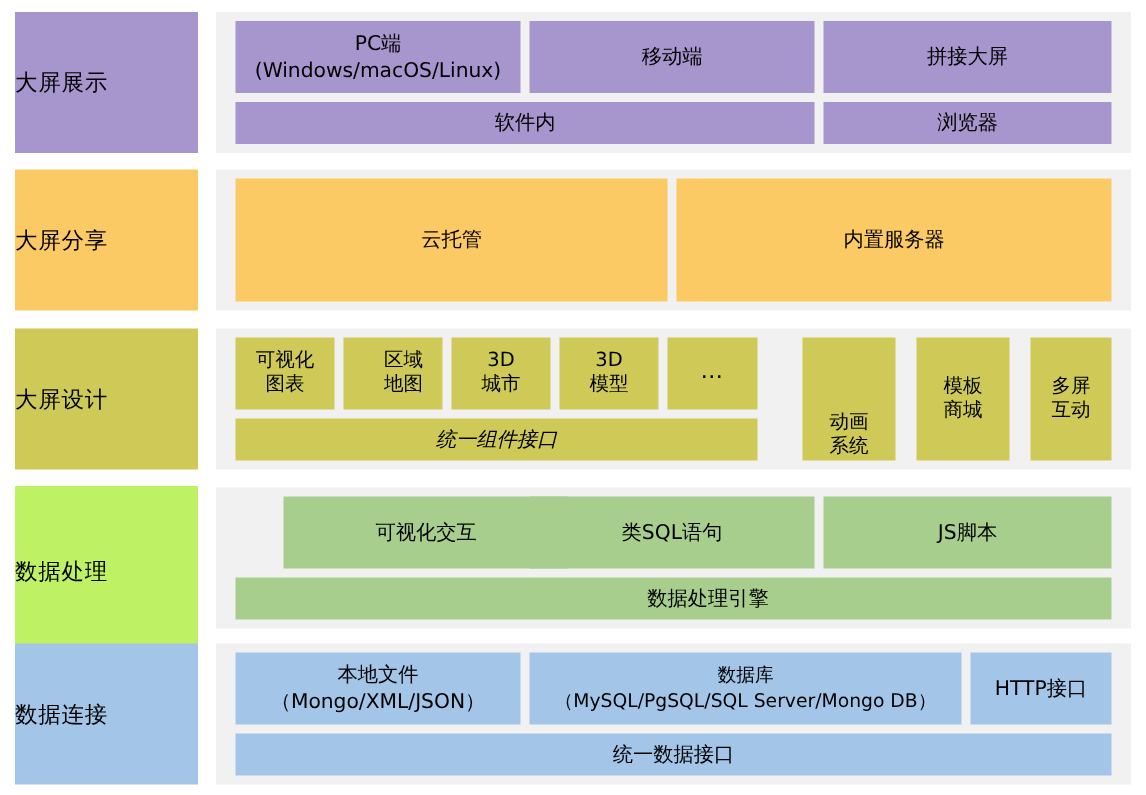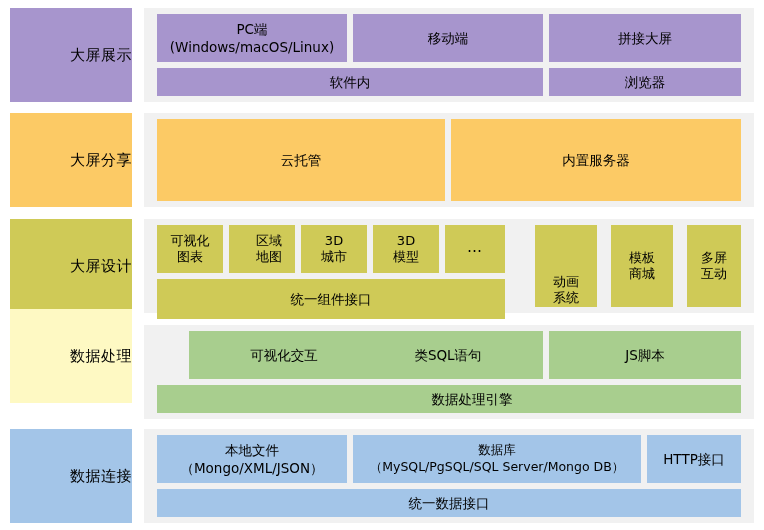--- a/index.html
+++ b/index.html
@@ -17,21 +17,21 @@
     position: relative;
     width: 764px;
     height: 530px;
     background: #ffffff;
   }
   .layer-label {
     position: absolute;
     left: 10px;
     display: flex;
     align-items: center;
-    justify-content: flex-end;
+    justify-content: flex-start;
     font-size: 15px;
     color: #000000;
     letter-spacing: 0.5px;
     box-sizing: border-box;
   }
   .layer-panel {
     position: absolute;
     left: 144px;
     width: 610px;
     background: #f1f1f1;
@@ -117,38 +117,38 @@
       <span class="line">3D</span>
       <span class="line">城市</span>
     </div>
     <div class="cell tight" style="left:229px; top:6px; width:66px; height:48px; background:#cfca57;">
       <span class="line">3D</span>
       <span class="line">模型</span>
     </div>
     <div class="cell dots" style="left:301px; top:6px; width:60px; height:48px; background:#cfca57;">
       <span class="line">…</span>
     </div>
-    <div class="cell" style="left:13px; top:60px; width:348px; height:40px; background:#cfca57;">
+    <div class="cell" style="left:13px; top:60px; width:348px; height:28px; background:#cfca57;font-style:italic;">
       <span class="line">统一组件接口</span>
     </div>
     <div class="cell tight" style="left:391px; top:6px; width:62px; height:82px; background:#cfca57;justify-content:flex-end;">
       <span class="line">动画</span>
       <span class="line">系统</span>
     </div>
     <div class="cell tight" style="left:467px; top:6px; width:62px; height:82px; background:#cfca57;">
       <span class="line">模板</span>
       <span class="line">商城</span>
     </div>
     <div class="cell tight" style="left:543px; top:6px; width:54px; height:82px; background:#cfca57;">
       <span class="line">多屏</span>
       <span class="line">互动</span>
     </div>
   </div>
 
-  <div class="layer-label" style="top:309px; height:94px; width:122px; background:#fef9c3;">
+  <div class="layer-label" style="top:324px; height:115px; width:122px; background:#bef264;">
     <span>数据处理</span>
   </div>
   <div class="layer-panel" style="top:325px; height:94px;">
     <div class="cell" style="left:13px; top:6px; width:190px; height:48px; background:#a8ce8e;margin-left:32px;">
       <span class="line">可视化交互</span>
     </div>
     <div class="cell" style="left:209px; top:6px; width:190px; height:48px; background:#a8ce8e;">
       <span class="line">类SQL语句</span>
     </div>
     <div class="cell" style="left:405px; top:6px; width:192px; height:48px; background:#a8ce8e;">

